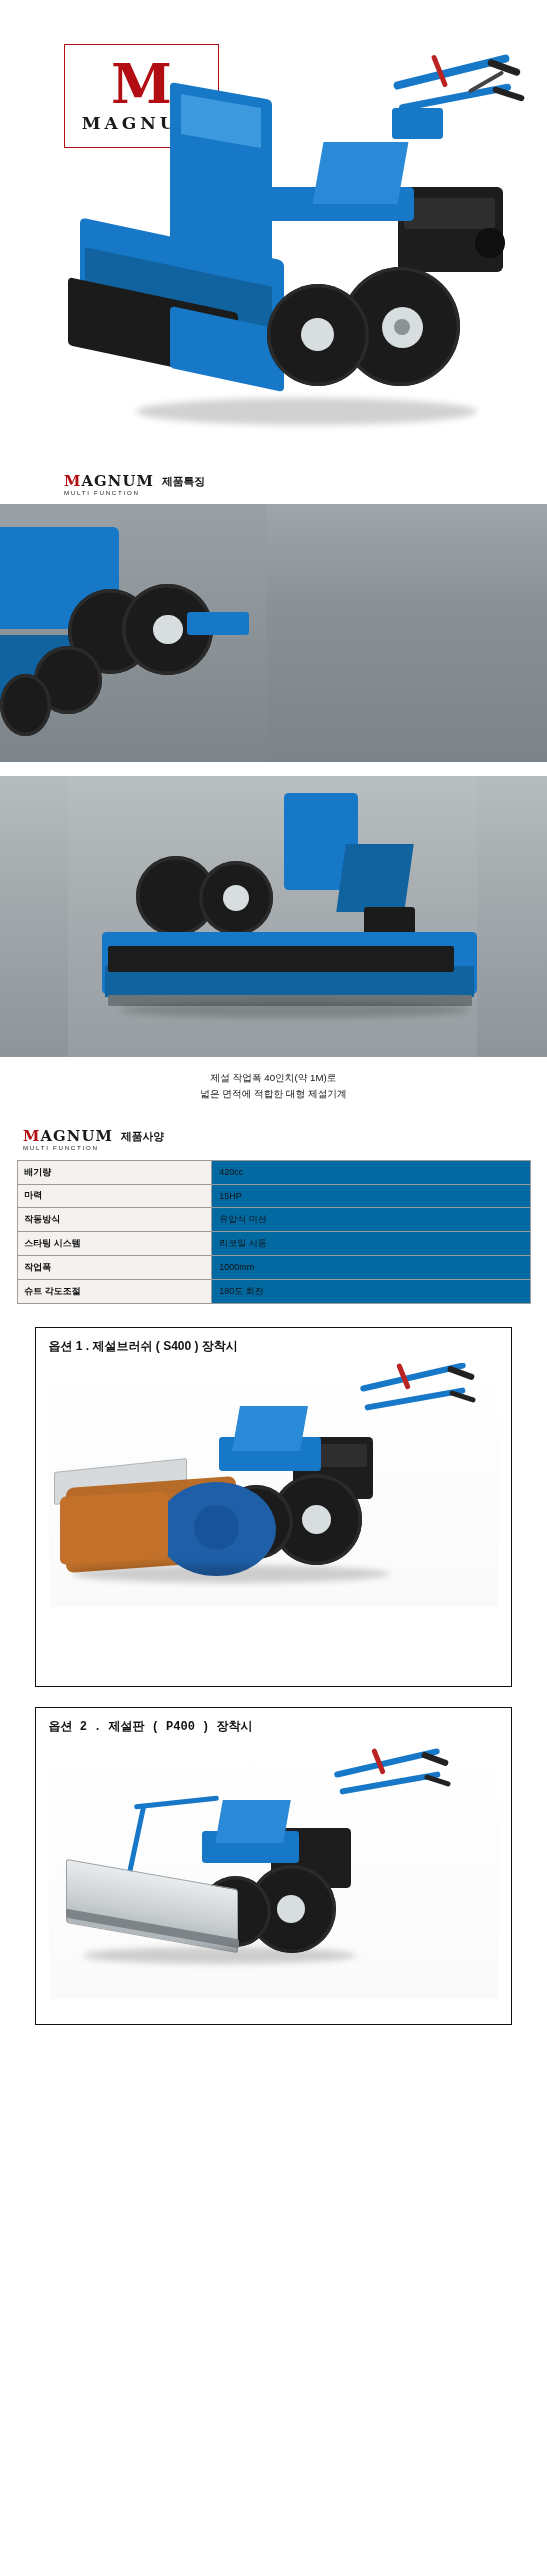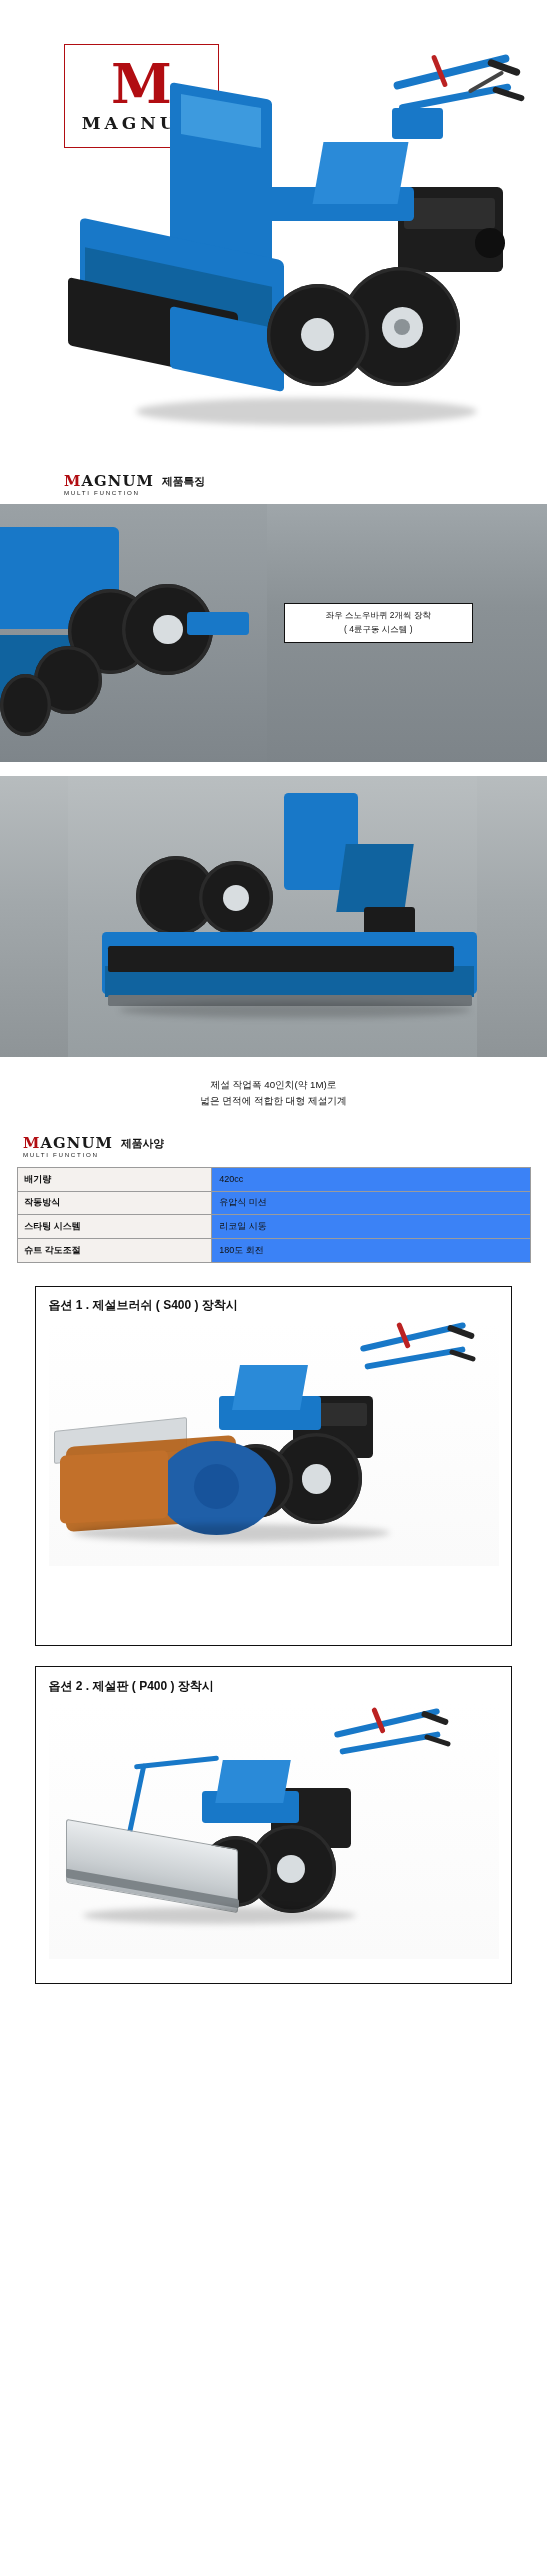--- a/index.html
+++ b/index.html
@@ -136,21 +136,21 @@
     padding: 4px 6.8px;
     height: 14.8px;
   }
   table.spec td.k {
     width: 38%;
     background: #f4f1ee;
     font-weight: bold;
     color: #111;
   }
   table.spec td.v {
-    background: #3b82f6;
+    background: #0369a1;
     color: #111;
   }
 
   
   .option-card {
     width: 477px;
     margin: 0 auto;
     border: 0.6px solid #111;
     background: #ffffff;
     box-sizing: border-box;
@@ -259,24 +259,20 @@
     <div class="machine" style="position:absolute;left:0;top:23px;width:119px;height:102px;background:#1878c8;border-radius:0 5.7px 5.7px 0;"></div>
     <div class="machine" style="position:absolute;left:0;top:131px;width:85px;height:68px;background:#10639f;"></div>
 
     <div class="tire" style="left:68px;top:85px;width:85px;height:85px;"></div>
     <div class="tire" style="left:122px;top:80px;width:91px;height:91px;"></div>
     <div class="rim" style="left:153px;top:111px;width:29.5px;height:29.5px;"></div>
     <div class="tire" style="left:34px;top:142px;width:68px;height:68px;"></div>
     <div class="tire" style="left:0px;top:170px;width:51px;height:62px;border-radius:50%;"></div>
     <div class="machine" style="position:absolute;left:187px;top:108px;width:62px;height:23px;background:#1878c8;border-radius:3.4px;"></div>
 
-    <div class="callout" style="left:284px;top:99px;width:173px;">
-      <div>좌우 스노우바퀴 2개씩 장착</div>
-      <div>( 4륜구동 시스템 )</div>
-    </div>
   </div>
 
   <div style="height:14.8px;"></div>
 
   <div class="photo-panel asphalt2" style="width:547px;height:281px;">
     <div style="position:absolute;left:68px;top:0;width:409px;height:281px;background:linear-gradient(180deg,#b9bec0 0%,#a5abae 50%,#979ea1 100%);"></div>
 
     <div class="machine" style="position:absolute;left:284px;top:17px;width:74px;height:97px;background:#1878c8;border-radius:4.5px;"></div>
     <div class="machine" style="position:absolute;left:341px;top:68px;width:68px;height:68px;background:#10639f;transform:skewX(-8deg);"></div>
     <div class="machine" style="position:absolute;left:364px;top:131px;width:51px;height:62px;background:#1b1b1b;border-radius:3.4px;"></div>
@@ -285,21 +281,21 @@
     <div class="tire" style="left:199px;top:85px;width:74px;height:74px;"></div>
     <div class="rim" style="left:223px;top:109px;width:26px;height:26px;"></div>
 
     <div class="machine" style="position:absolute;left:102px;top:156px;width:375px;height:62px;background:#1878c8;border-radius:4.5px;"></div>
     <div class="machine" style="position:absolute;left:105px;top:190px;width:369px;height:31px;background:#10639f;"></div>
     <div class="machine" style="position:absolute;left:108px;top:170px;width:346px;height:26px;background:#1c1c1c;border-radius:2.3px;"></div>
     <div class="machine" style="position:absolute;left:108px;top:219px;width:364px;height:10.2px;background:#6e7478;border-radius:1.7px;"></div>
     <div class="soft-shadow" style="left:119px;top:226px;width:352px;height:16px;"></div>
   </div>
 
-  <div class="caption-center" style="padding:12.5px 0 4.5px 0;margin-top:7px;">
+  <div class="caption-center" style="padding:12.5px 0 4.5px 0;">
     <div>제설 작업폭 40인치(약 1M)로</div>
     <div>넓은 면적에 적합한  대형 제설기계</div>
   </div>
 
   <div style="display:flex;align-items:flex-end;gap:8px;padding:19.3px 0 9px 23px;">
     <div class="logo-block">
       <div>
         <div class="logo-wordmark" style="font-size:14.8px;">
           <span class="logo-m">M</span><span>AGNUM</span>
         </div>
@@ -310,26 +306,34 @@
   </div>
 
   <div class="spec-wrap">
     <table class="spec">
       <tbody>
         <tr>
           <td class="k">배기량</td>
           <td class="v">420cc</td>
         </tr>
         <tr>
+          <td class="k">마력</td>
+          <td class="v">15HP</td>
+        </tr>
+        <tr>
           <td class="k">작동방식</td>
           <td class="v">유압식 미션</td>
         </tr>
         <tr>
           <td class="k">스타팅 시스템</td>
           <td class="v">리코일 시동</td>
+        </tr>
+        <tr>
+          <td class="k">작업폭</td>
+          <td class="v">1000mm</td>
         </tr>
         <tr>
           <td class="k">슈트 각도조절</td>
           <td class="v">180도 회전</td>
         </tr>
       </tbody>
     </table>
   </div>
 
   <div style="height:23px;"></div>
@@ -357,21 +361,21 @@
       <div class="machine" style="position:absolute;left:17px;top:119px;width:170px;height:85px;background:#b5651d;border-radius:8px;transform:skewY(-4deg);opacity:0.95;"></div>
       <div class="machine" style="position:absolute;left:108px;top:119px;width:119px;height:94px;background:#1f5fa8;border-radius:50%;"></div>
       <div class="machine" style="position:absolute;left:145px;top:142px;width:45px;height:45px;background:#17539b;border-radius:50%;"></div>
       <div class="machine" style="position:absolute;left:11.4px;top:131px;width:108px;height:68px;background:#c2702a;border-radius:5.7px;transform:skewY(-3deg);"></div>
       <div class="soft-shadow" style="left:23px;top:202px;width:318px;height:18px;"></div>
     </div>
   </div>
 
   <div style="height:20.4px;"></div>
 
-  <div class="option-card" style="height:318px;">
+  <div class="option-card" style="height:318px;font-family:Liberation Mono, monospace;">
     <div class="option-title">옵션 2 . 제설판 ( P400 ) 장착시</div>
     <div class="option-photo" style="height:256px;">
 
       <div class="machine" style="position:absolute;left:284px;top:17px;width:108px;height:6.2px;background:#1878c8;transform:rotate(-13deg);border-radius:3.4px;"></div>
       <div class="machine" style="position:absolute;left:290px;top:37px;width:102px;height:5.7px;background:#1878c8;transform:rotate(-10deg);border-radius:2.8px;"></div>
       <div class="machine" style="position:absolute;left:372px;top:12.5px;width:28px;height:5.7px;background:#222;transform:rotate(20deg);border-radius:2.8px;"></div>
       <div class="machine" style="position:absolute;left:375px;top:35px;width:27px;height:5.1px;background:#222;transform:rotate(18deg);border-radius:2.8px;"></div>
       <div class="machine" style="position:absolute;left:327px;top:4.5px;width:4.5px;height:27px;background:#b22;transform:rotate(-22deg);border-radius:2.3px;"></div>
 
       <div class="machine" style="position:absolute;left:222px;top:85px;width:80px;height:60px;background:#1d1d1d;border-radius:4.5px;"></div>

